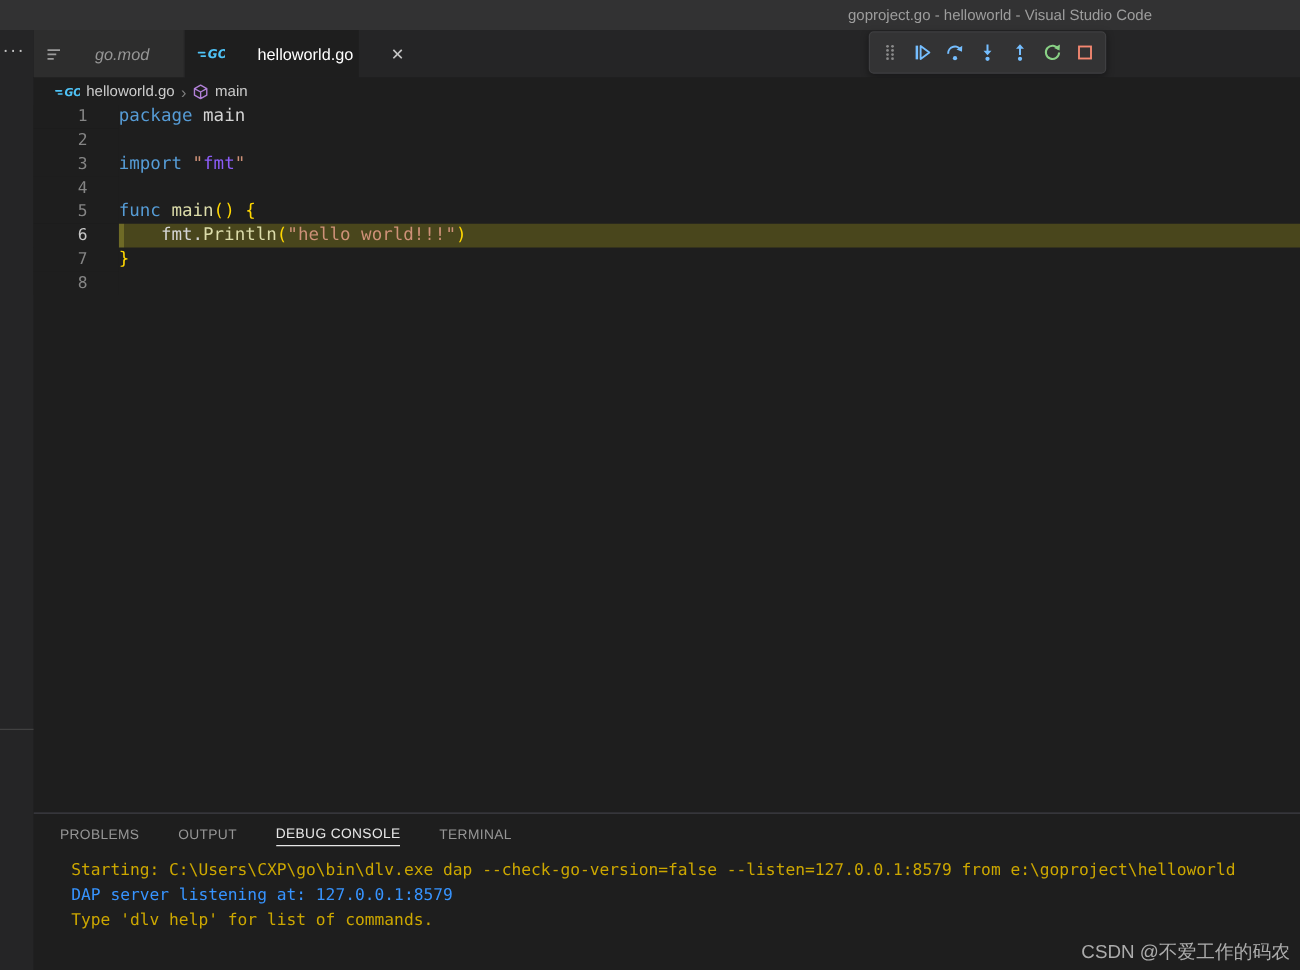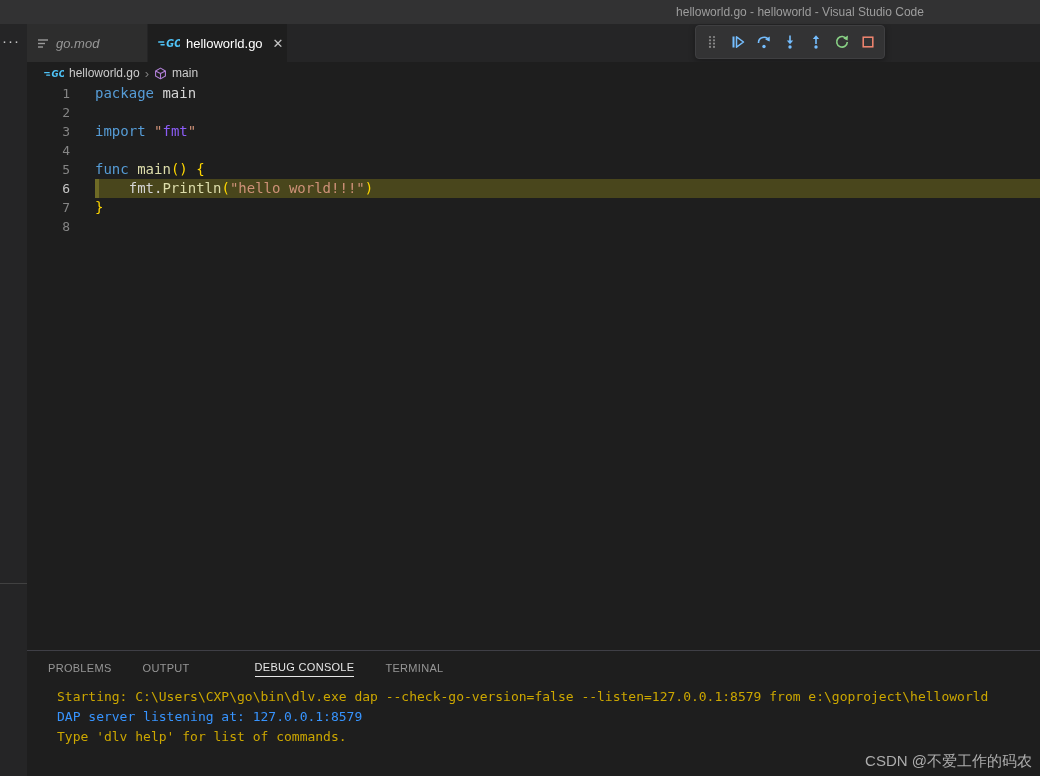--- a/index.html
+++ b/index.html
@@ -11,21 +11,21 @@
   .titlebar-text { position:absolute; left:580px; right:20px; top:0; height:24px; line-height:24px;
                    text-align:center; color:#9d9d9d; font-size:12px; white-space:nowrap; }
 
   
   .left-strip { position:absolute; left:0; top:24px; width:27px; height:752px; background:#252526; }
   .strip-ellipsis { position:absolute; left:2px; top:8px; color:#c5c5c5; font-size:15px; letter-spacing:1px; }
   .strip-divider { position:absolute; left:0; top:559px; width:27px; height:1px; background:#414141; }
 
   
   .tabbar { position:absolute; left:27px; top:24px; width:1013px; height:38px; background:#252526; display:flex; }
-  .tab { height:38px; display:flex; align-items:center; padding:0 10px; font-size:13px; cursor:pointer; }
+  .tab { height:38px; display:flex; align-items:center; padding:0 10px; font-size:13px; cursor:pointer;gap:20px; }
   .tab.inactive { background:#2d2d2d; color:#969696; border-right:1px solid #252526; }
   .tab.inactive .tab-label { font-style:italic; }
   .tab.active { background:#1e1e1e; color:#ffffff; }
   .tab .ticon { margin-right:6px; display:inline-flex; }
   .tab-close { margin-left:10px; color:#c5c5c5; font-size:13px; width:16px; text-align:center; }
   .tab.active { width:139px; } .tab.inactive { width:121px; }
 
   
   .dbg-toolbar { position:absolute; left:695px; top:25px; width:190px; height:34px; background:#333334;
                  border:1px solid #3f3f41; border-radius:4px; box-shadow:0 2px 6px rgba(0,0,0,.35);
@@ -51,33 +51,33 @@
   .code-row.current .code-content { background:linear-gradient(90deg,#6e6a26 0,#6e6a26 4px,#49461c 4px); }
   .tok-kw { color:#569cd6;margin-top:7px; } .tok-plain { color:#d4d4d4; } .tok-fn { color:#dcdcaa; }
   .tok-str { color:#ce9178; } .tok-bracket { color:#ffd700; }
   .tok-strlink { color:#8b5cf6; text-underline-offset:3px; }
 
   
   .panel { position:absolute; left:27px; top:650px; width:1013px; height:126px; background:#1e1e1e;
            border-top:1px solid #3f3f46; }
   .panel-tabs { display:flex; align-items:center; height:32px; padding-left:21px; gap:31px; }
   .ptab { font-size:11px; color:#969696; letter-spacing:.3px; cursor:pointer; padding:4px 0 3px; }
-  .ptab.active { color:#e7e7e7; border-bottom:1px solid #e7e7e7;margin-left:34px; }
+  .ptab.active { color:#e7e7e7; border-bottom:1px solid #e7e7e7; }
   .console { margin-left:30px; margin-top:4px; font-family:"DejaVu Sans Mono","Liberation Mono",monospace;
              font-size:13px; white-space:pre; }
   .console-line { height:20px; line-height:20px; }
 
   
   .watermark { position:absolute; right:8px; bottom:5px; color:#acacac; font-size:15px; }
 </style>
 </head>
 <body>
 
 <div class="titlebar">
-  <div class="titlebar-text">helloworld.go - helloworld - Visual Studio Code</div>
+  <div class="titlebar-text">goproject.go - helloworld - Visual Studio Code</div>
 </div>
 
 <div class="left-strip">
   <div class="strip-ellipsis">···</div>
   <div class="strip-divider"></div>
 </div>
 
 <div class="tabbar">
   <div class="tab inactive">
     <span class="ticon">

